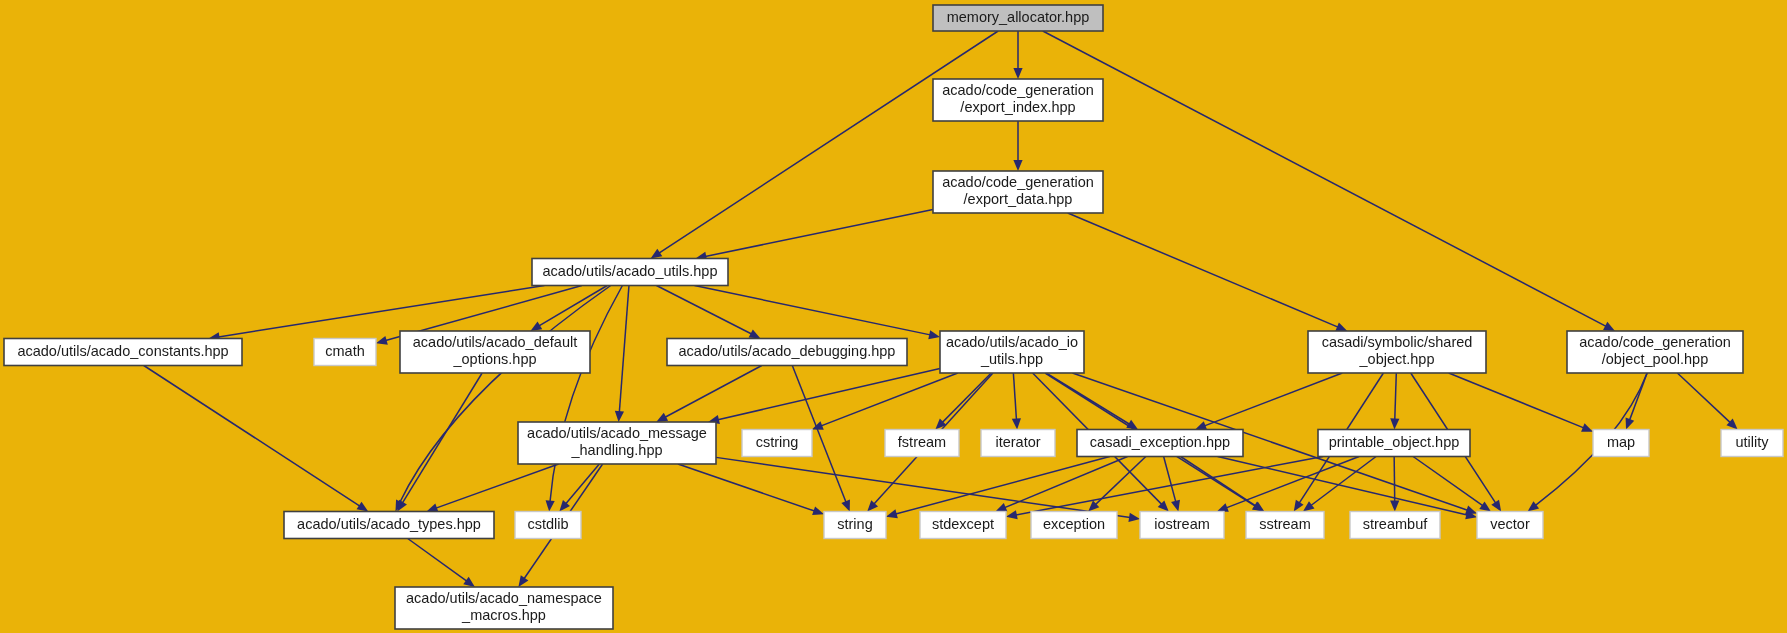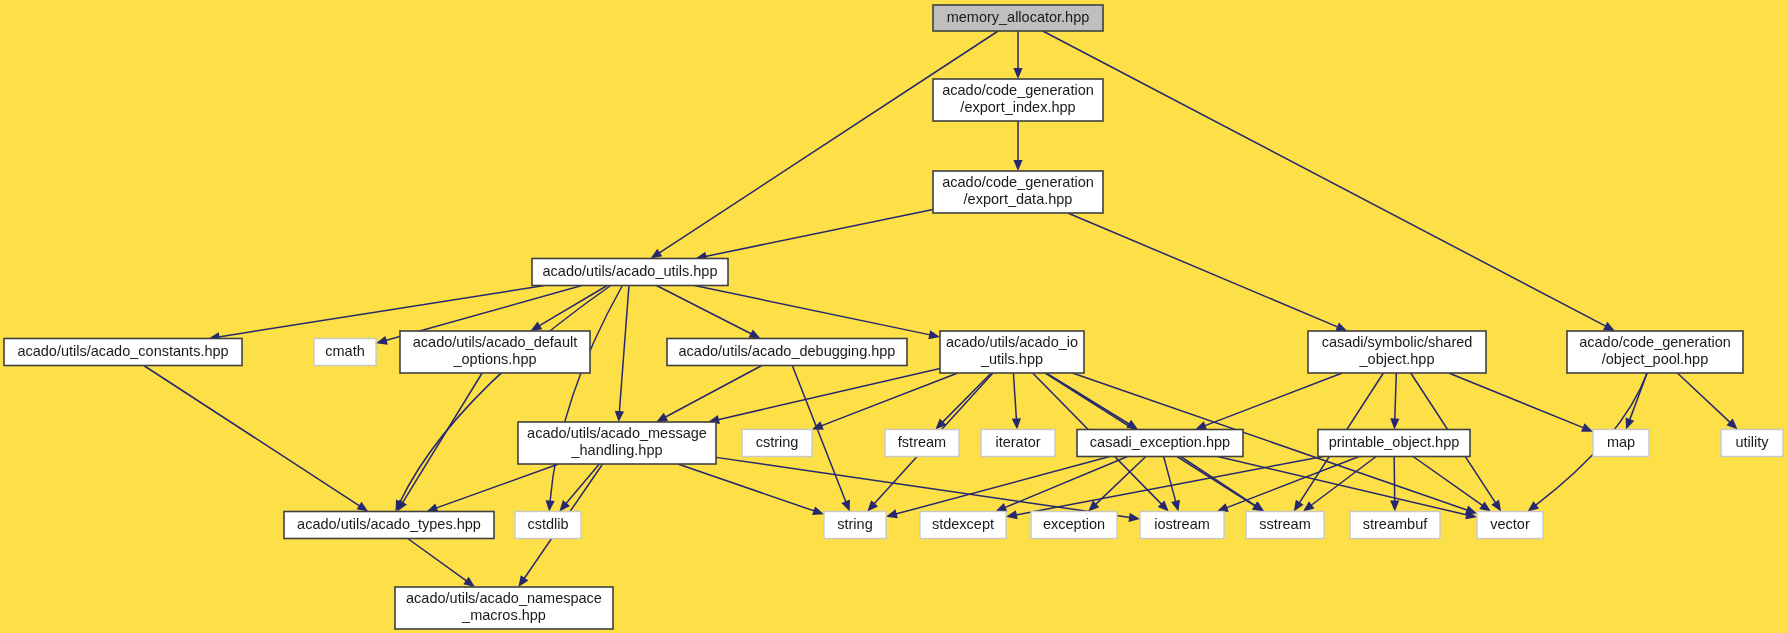--- a/index.html
+++ b/index.html
@@ -1,17 +1,17 @@
 <!DOCTYPE html>
 <html><head>
 <meta charset="utf-8">
 <style>
   html,body{margin:0;padding:0;background:#ffffff;}
   body{font-family:"Liberation Sans",sans-serif;}
-  #graph-wrap{position:relative;width:1787px;height:633px;background:#fde047;overflow:hidden;}
+  #graph-wrap{position:relative;width:1787px;height:633px;background:#eab308;overflow:hidden;}
   svg#graph{position:absolute;left:0;top:0;width:1787px;height:633px;display:block;}
   .node-rect{fill:#ffffff;stroke:#404040;stroke-width:1.6px;}
   .node-rect.root{fill:#bfbfbf;stroke:#404040;stroke-width:1.6px;}
   .node-rect.sys{fill:#ffffff;stroke:#c8c8c8;stroke-width:1.4px;}
   .node-label{font-family:"Liberation Sans",sans-serif;font-size:14.5px;fill:#1a1a1a;text-anchor:middle;dominant-baseline:middle;}
   .edge{fill:none;stroke:#27286e;stroke-width:1.5px;}
   .arrow{fill:#27286e;stroke:none;}
 </style>
 </head>
 <body>

